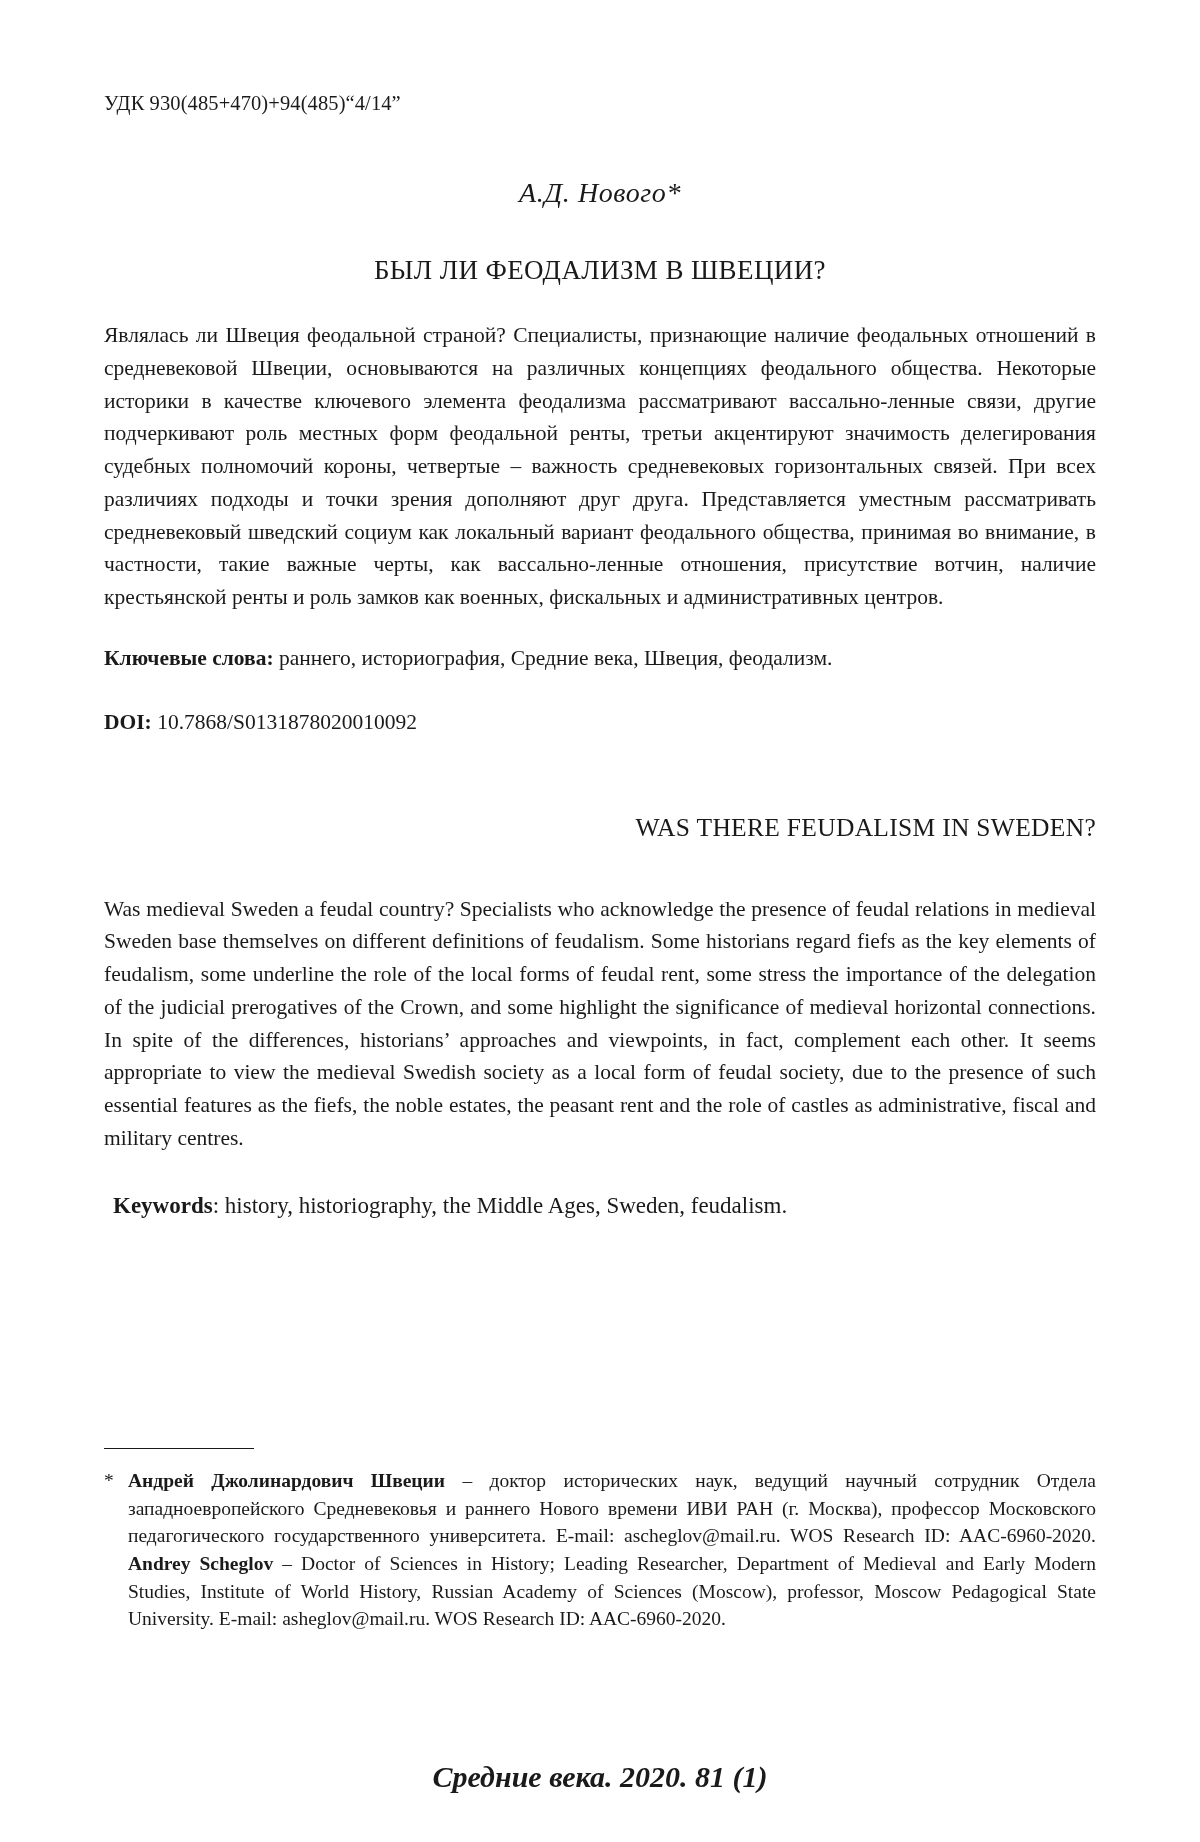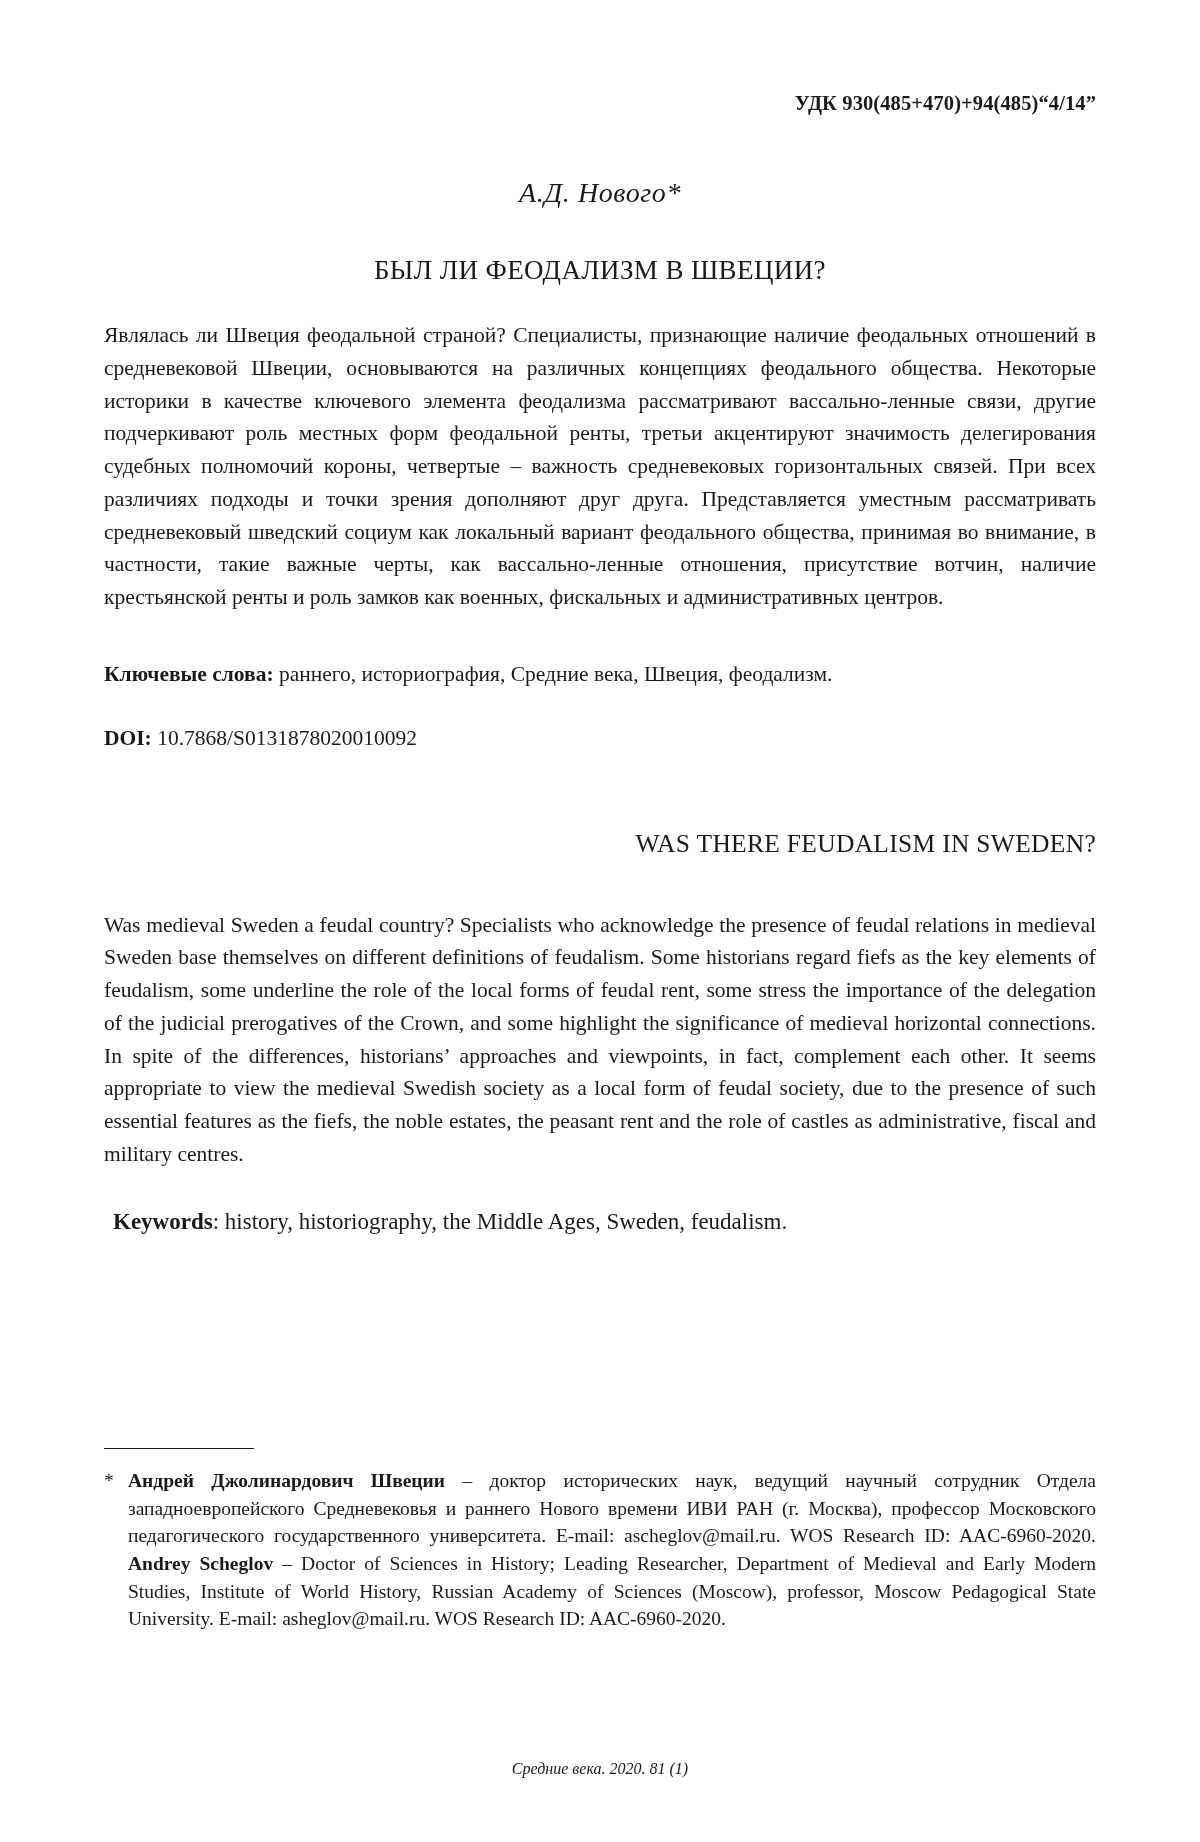--- a/index.html
+++ b/index.html
@@ -19,45 +19,44 @@
     position: absolute;
     left: 0;
     top: 0;
     width: 1200px;
     height: 1842px;
     box-sizing: border-box;
     padding: 92px 104px 0 104px;
   }
   .udk {
     font-size: 20.5px;
-    font-weight: bold;
+    font-weight: normal;
     letter-spacing: 0.1px;
     margin-bottom: 62px;
-    text-align: right;
   }
   .author-ru {
     text-align: center;
     font-style: italic;
     font-size: 28px;
     letter-spacing: 0.6px;
     margin-bottom: 46px;
   }
   .title-ru {
     text-align: center;
     font-size: 27px;
     letter-spacing: 0.4px;
     margin-bottom: 33px;
   }
   .abstract-ru {
     font-size: 21.5px;
     line-height: 1.525;
     text-align: justify;
     text-justify: inter-word;
     hyphens: manual;
-    margin-bottom: 44px;
+    margin-bottom: 28px;
   }
   .keywords-ru {
     font-size: 21.5px;
     line-height: 1.5;
     margin-bottom: 32px;
   }
   .keywords-ru b, .keywords-en b, .doi b {
     font-weight: bold;
   }
   .doi {
@@ -112,21 +111,22 @@
   .fn-en {
     margin-top: 0;
   }
   .journal-footer {
     position: absolute;
     left: 0;
     right: 0;
     top: 1760px;
     text-align: center;
     font-style: italic;
-    font-size: 16px;
+    font-size: 30px;
+    font-weight: bold;
   }
 </style>
 </head>
 <body>
 
 <div class="page">
 
   <div class="udk">УДК 930(485+470)+94(485)“4/14”</div>
 
   <div class="author-ru">А.Д. Нового*</div>

